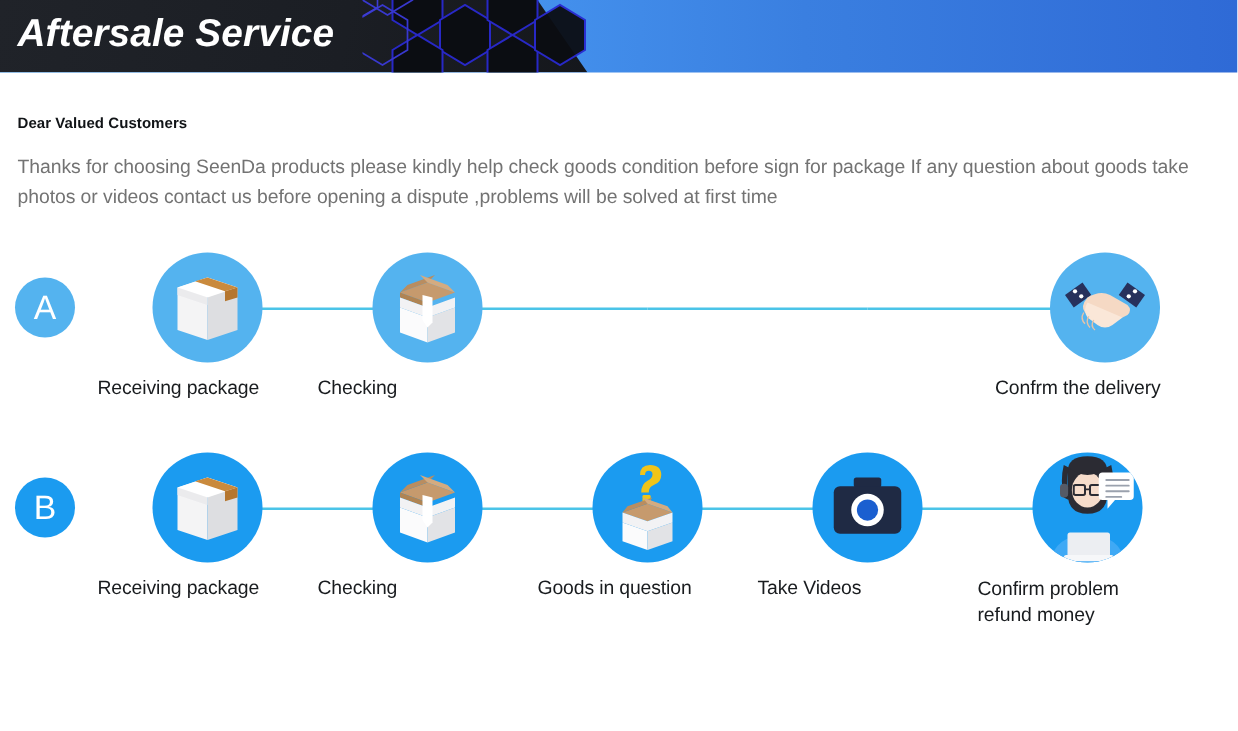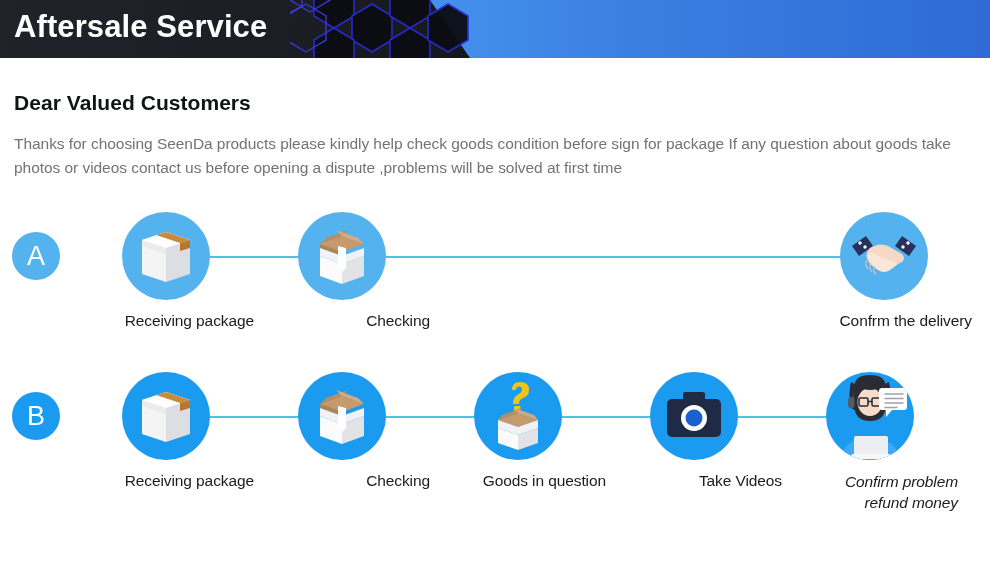--- a/index.html
+++ b/index.html
@@ -42,26 +42,27 @@
   #header-title {
     position: absolute;
     left: 14px;
     top: 9px;
     font-size: 31px;
     font-weight: bold;
     color: #ffffff;
     letter-spacing: .1px;
     white-space: nowrap;
     z-index: 5;
+    font-style: italic;
   }
 
   
   #intro-block { padding: 33px 14px 0 14px; }
   #intro-greeting {
-    font-size: 21px;
+    font-size: 12px;
     font-weight: bold;
     color: #111417;
     letter-spacing: .05px;
   }
   #intro-paragraph {
     margin-top: 17px;
     font-size: 15.5px;
     line-height: 24px;
     color: #737373;
     max-width: 955px;
@@ -104,40 +105,40 @@
   .connector {
     position: absolute;
     top: 44px;
     height: 2px;
     background: #4bc4e8;
   }
   .step {
     position: absolute;
     top: 0;
     width: 176px;
-    text-align: right;
+    text-align: left;
   }
   .step-disc {
     width: 88px; height: 88px;
     border-radius: 50%;
     margin: 0 auto;
     position: relative;
     overflow: hidden;
   }
   .disc-soft { background: #54b3ef; }
   .disc-vivid { background: #1b9bf0; }
   .step-disc svg { display: block; }
   .step-label {
     margin-top: 11px;
     font-size: 15.5px;
     color: #191c1f;
     line-height: 20px;
     letter-spacing: -.1px;
   }
-  .step-label.two-line { line-height: 21px; font-style: italic; }
+  .step-label.two-line { line-height: 21px; }
 </style>
 </head>
 <body>
 
 <div id="header-banner">
   <div id="header-dark-panel"></div>
 
   <div id="header-hex-field">
     <svg width="230" height="86" viewBox="0 0 230 86">
       <g fill="#0b0d12" stroke="#2a2ad0" stroke-width="1.6">

